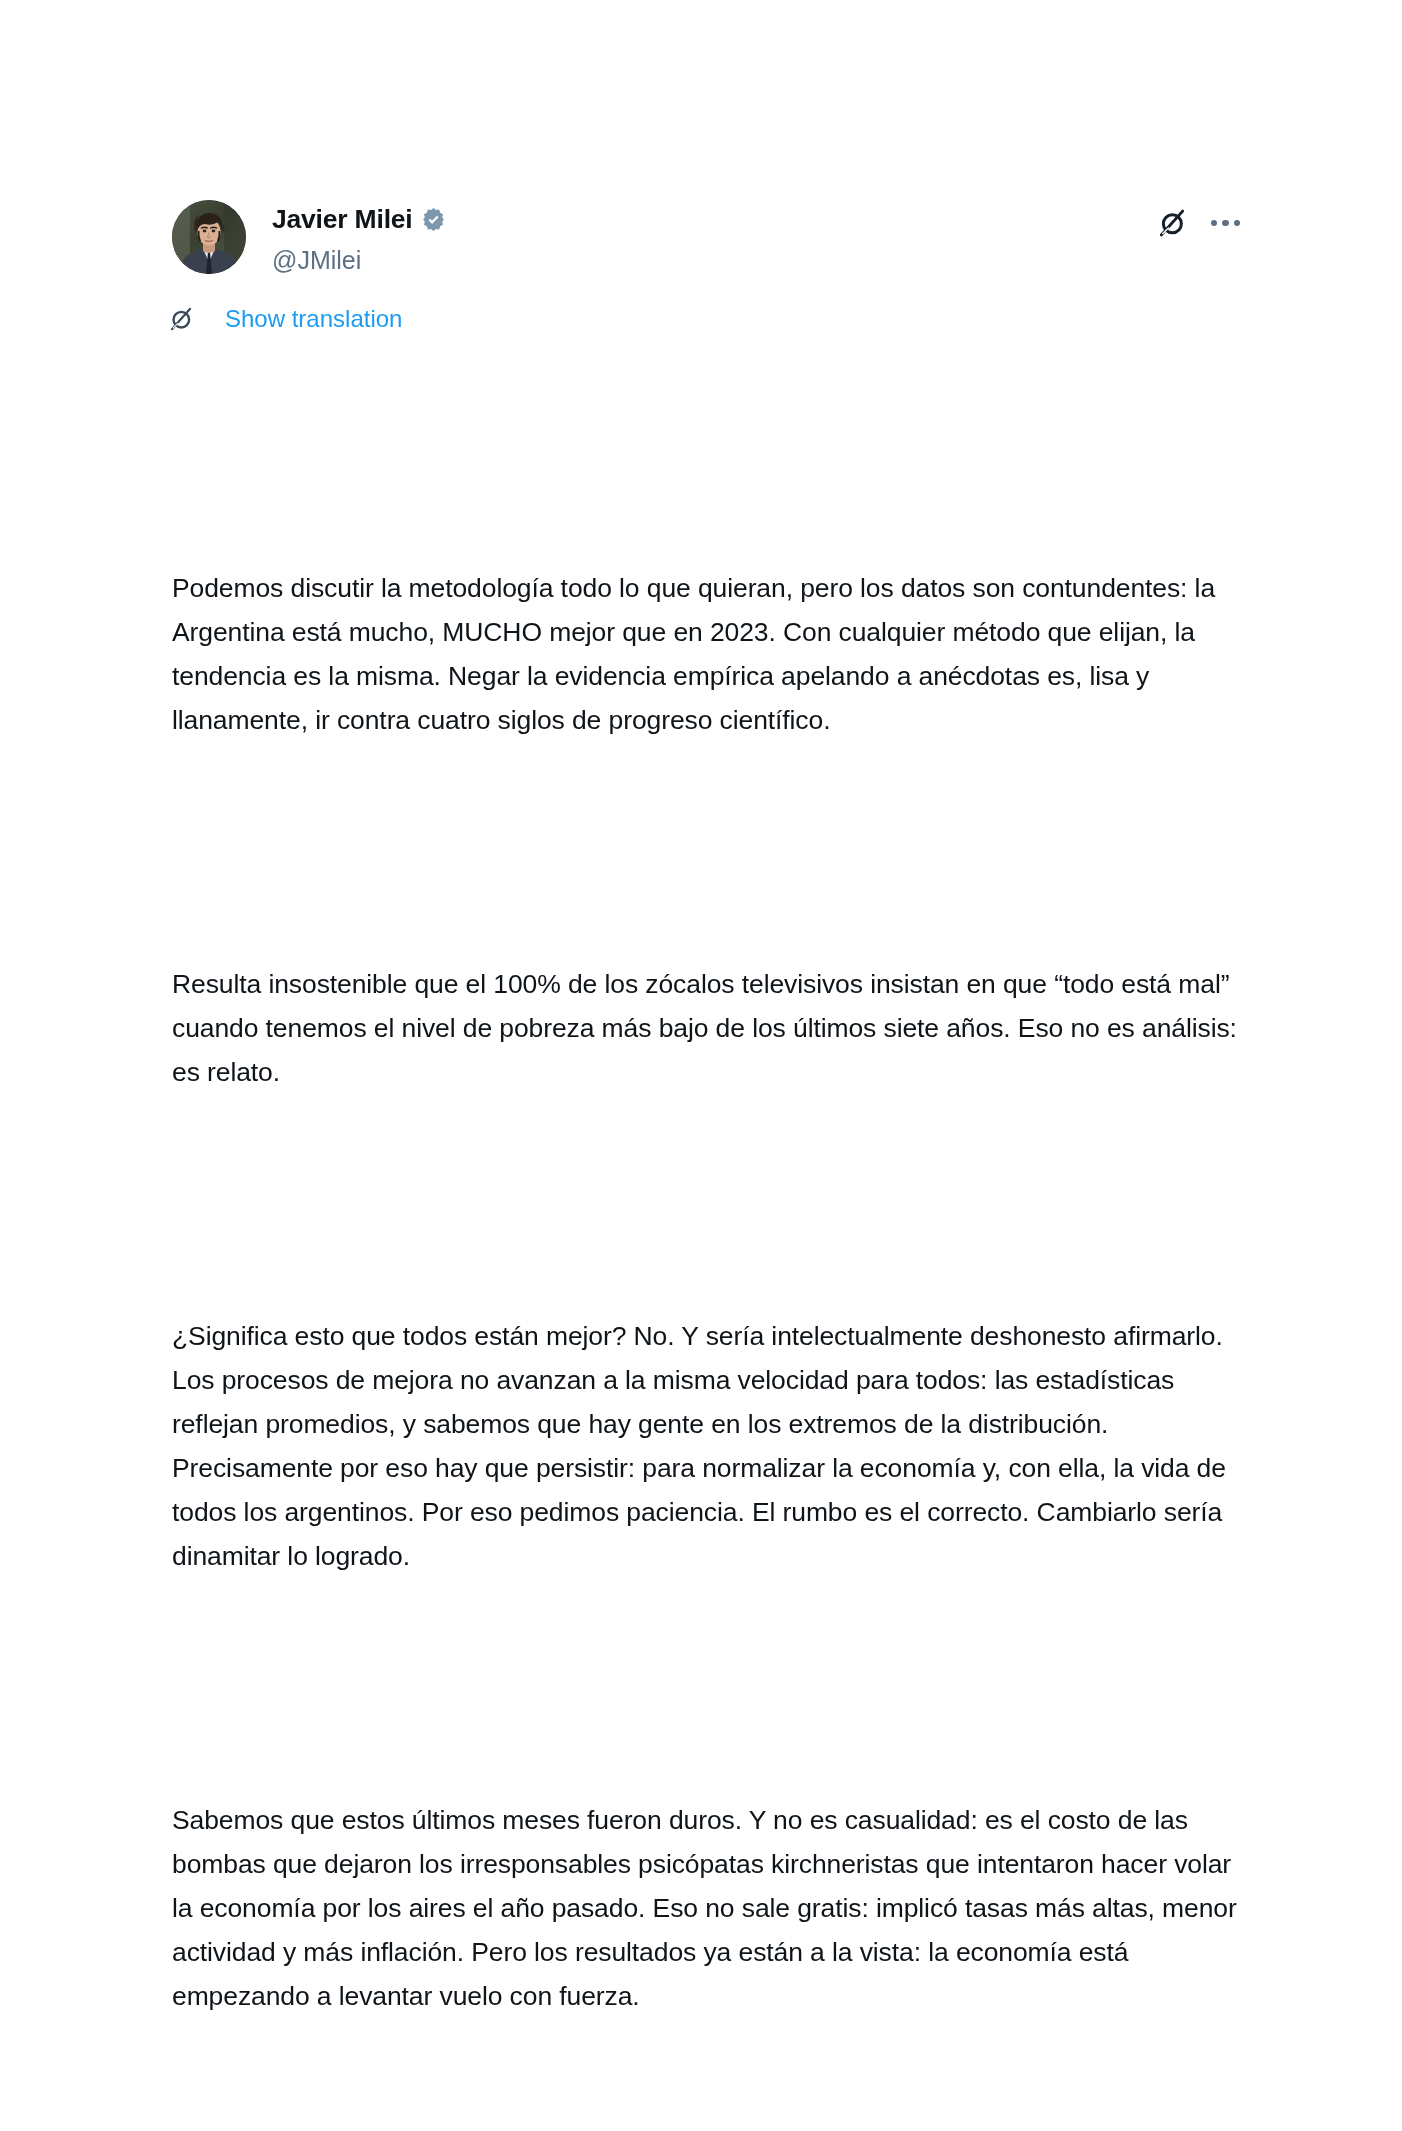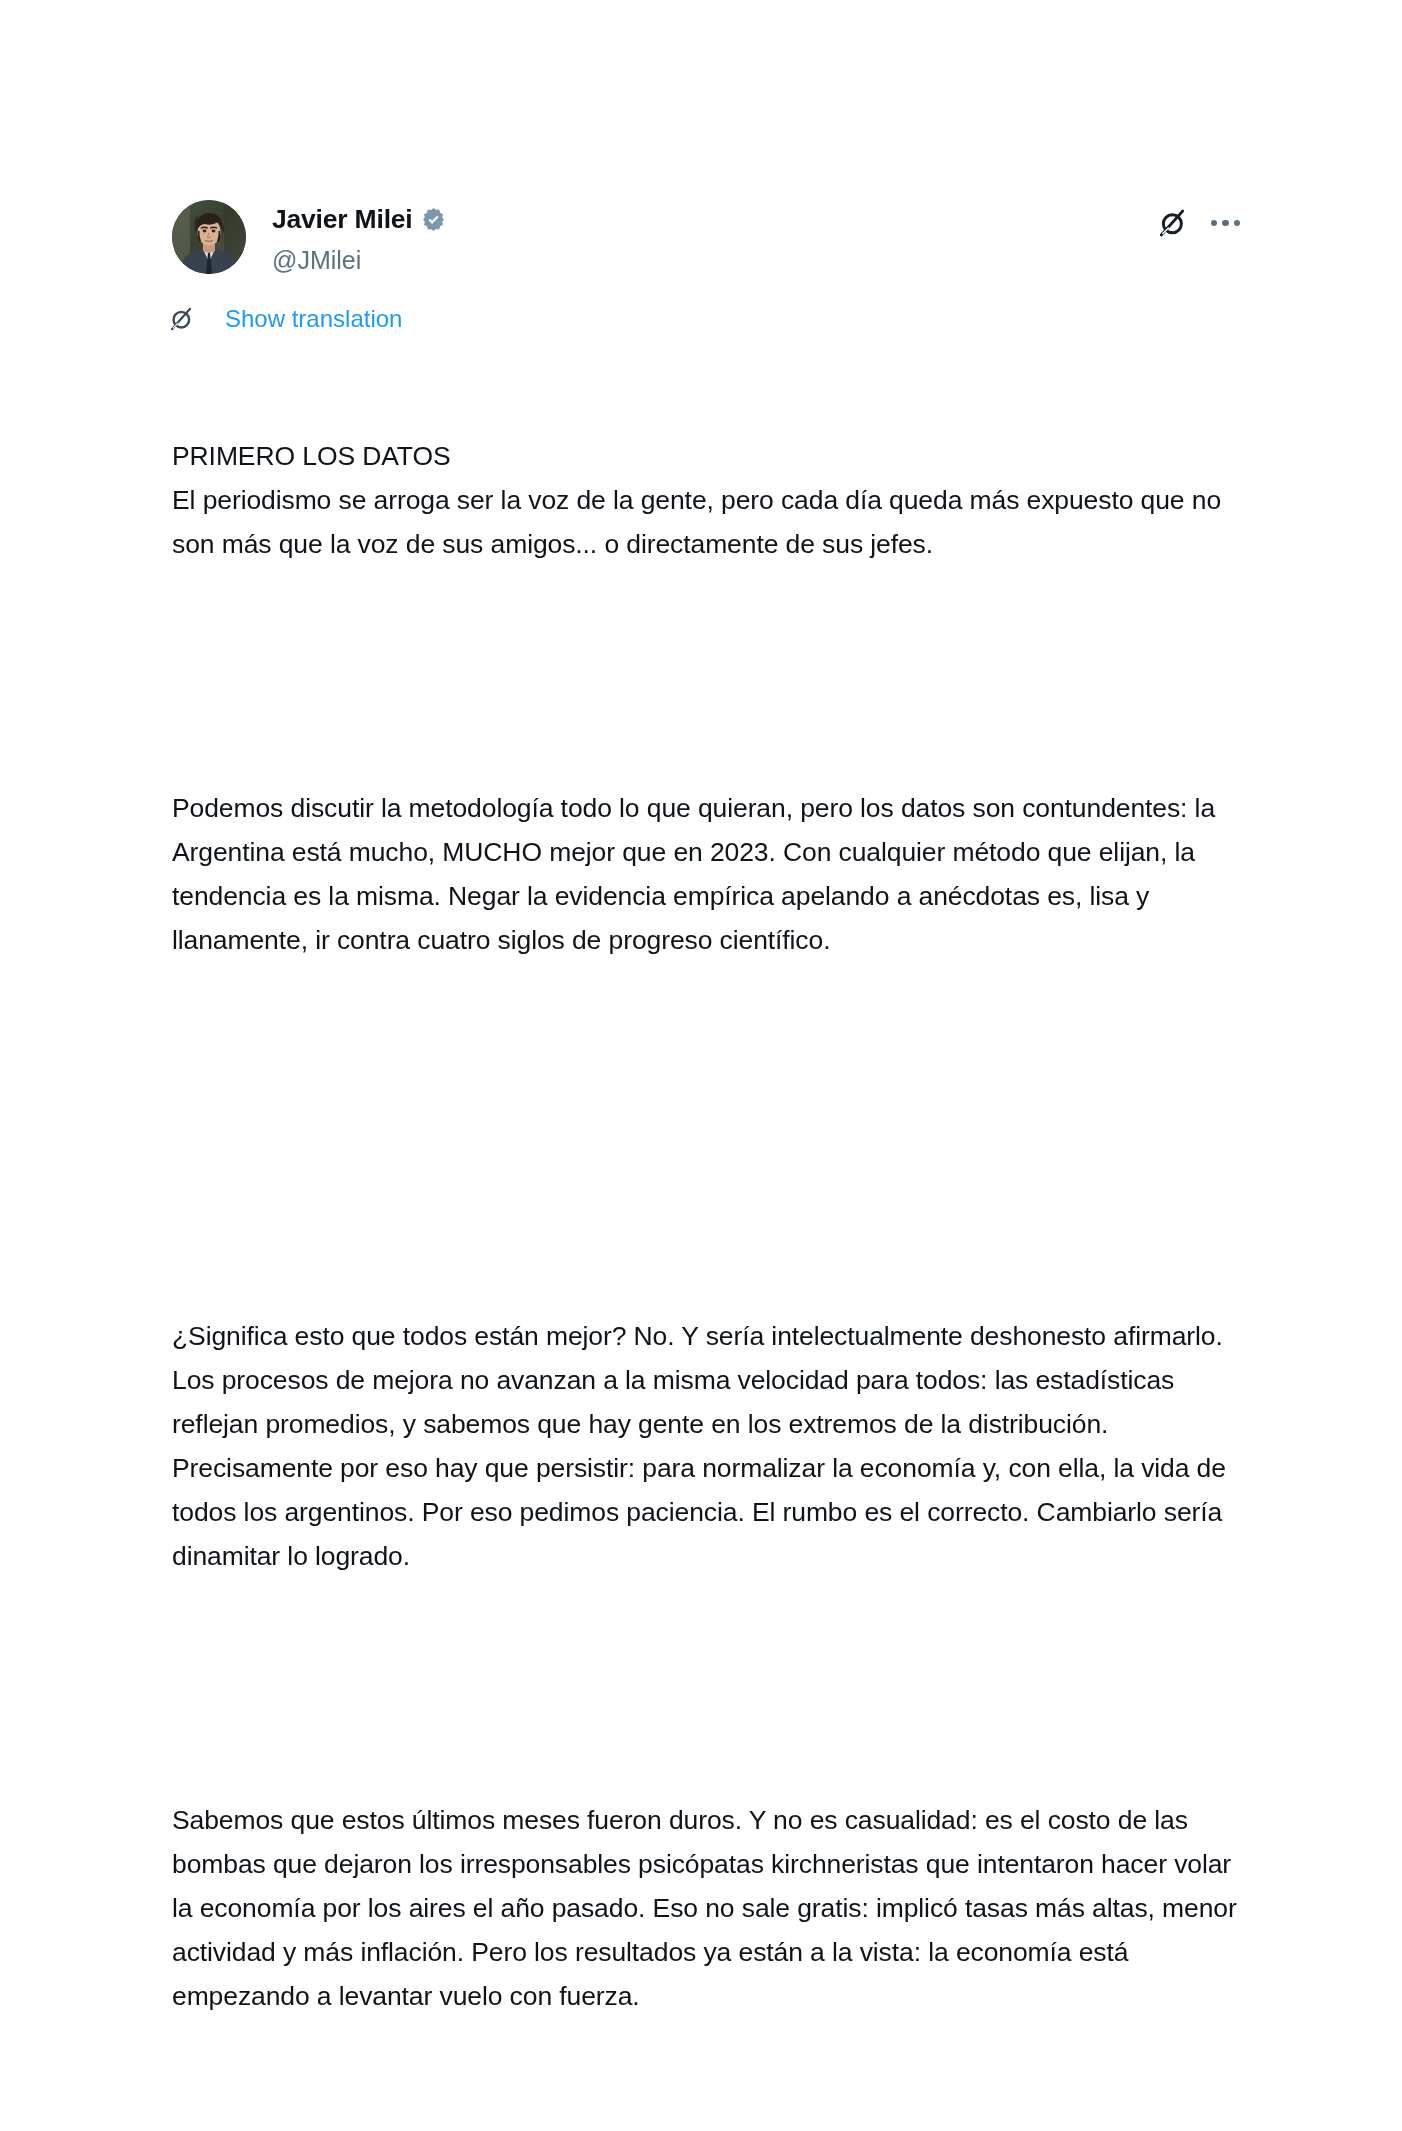--- a/index.html
+++ b/index.html
@@ -252,25 +252,24 @@
         <svg viewBox="0 0 24 24" xmlns="http://www.w3.org/2000/svg" aria-hidden="true">
           <circle cx="12.3" cy="12.6" r="7.2" fill="none" stroke="#3b4a58" stroke-width="2.2"></circle>
           <path d="M3.6 21.4 L20.4 2.6" stroke="#3b4a58" stroke-width="2" stroke-linecap="round"></path>
           <path d="M4.8 20.2 L9.2 16.0" stroke="#ffffff" stroke-width="1" stroke-linecap="round"></path>
         </svg>
       </span>
       <span class="translate-label">Show translation</span>
     </div>
 
     <div class="post-body">
-      <p>PRIMERO LOS DATOS
-El periodismo se arroga ser la voz de la gente, pero cada día queda más expuesto que no son más que la voz de sus amigos... o directamente de sus jefes.</p>
       <p class="spacer"></p>
       <p>Podemos discutir la metodología todo lo que quieran, pero los datos son contundentes: la Argentina está mucho, MUCHO mejor que en 2023. Con cualquier método que elijan, la tendencia es la misma. Negar la evidencia empírica apelando a anécdotas es, lisa y llanamente, ir contra cuatro siglos de progreso científico.</p>
       <p class="spacer"></p>
+      <p>Resulta insostenible que el 100% de los zócalos televisivos insistan en que “todo está mal” cuando tenemos el nivel de pobreza más bajo de los últimos siete años. Eso no es análisis: es relato.</p>
       <p class="spacer"></p>
       <p>¿Significa esto que todos están mejor? No. Y sería intelectualmente deshonesto afirmarlo. Los procesos de mejora no avanzan a la misma velocidad para todos: las estadísticas reflejan promedios, y sabemos que hay gente en los extremos de la distribución. Precisamente por eso hay que persistir: para normalizar la economía y, con ella, la vida de todos los argentinos. Por eso pedimos paciencia. El rumbo es el correcto. Cambiarlo sería dinamitar lo logrado.</p>
       <p class="spacer"></p>
       <p>Sabemos que estos últimos meses fueron duros. Y no es casualidad: es el costo de las bombas que dejaron los irresponsables psicópatas kirchneristas que intentaron hacer volar la economía por los aires el año pasado. Eso no sale gratis: implicó tasas más altas, menor actividad y más inflación. Pero los resultados ya están a la vista: la economía está empezando a levantar vuelo con fuerza.</p>
       
       
       
       
     </div>
 

